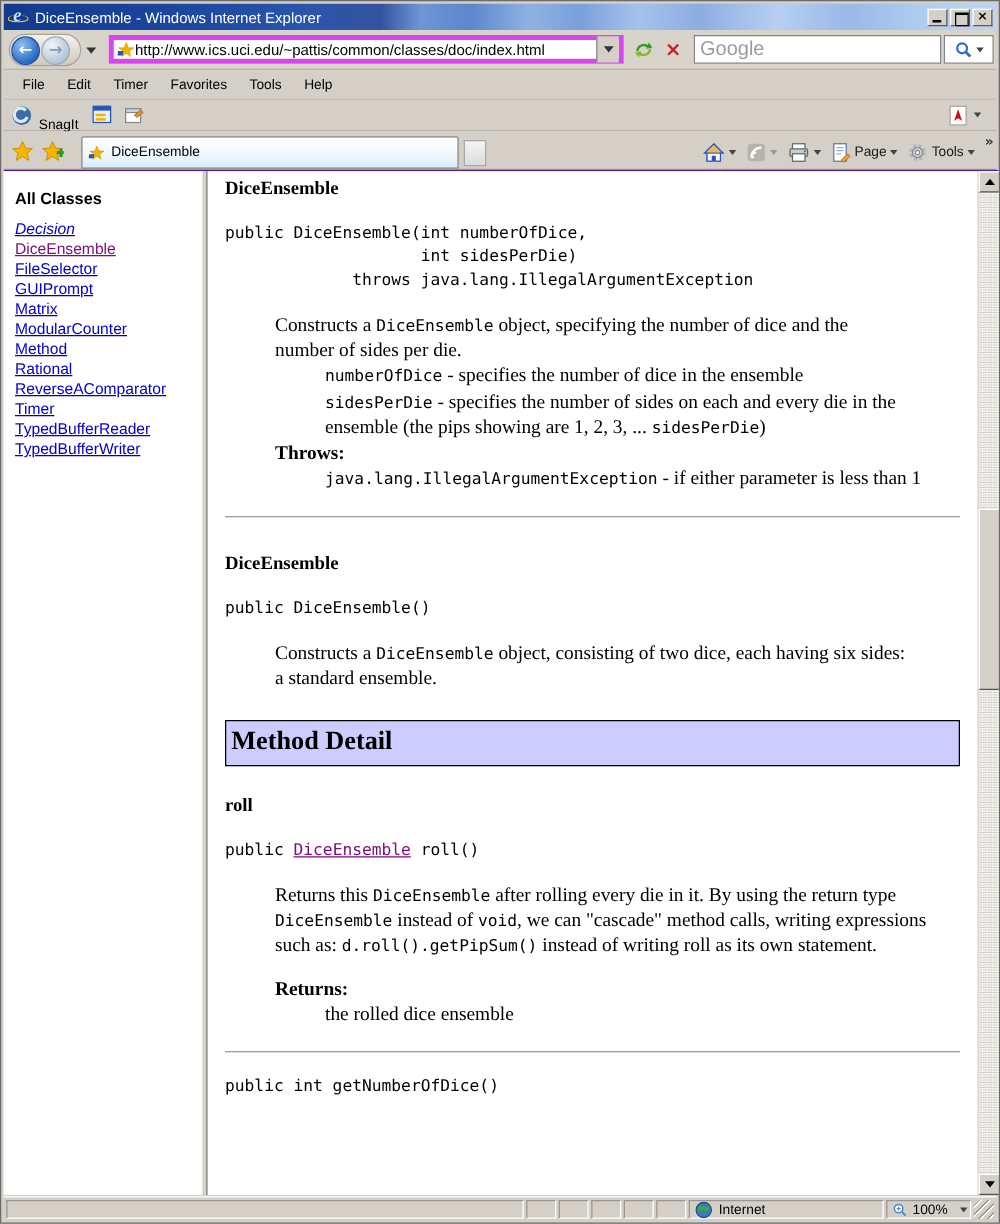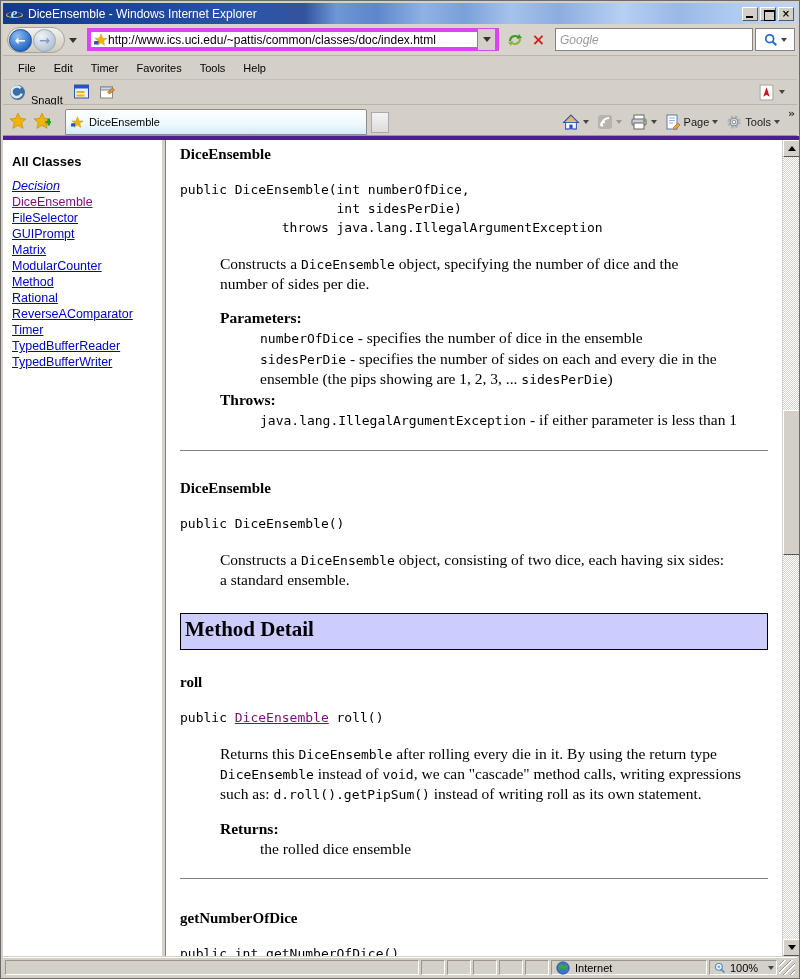--- a/index.html
+++ b/index.html
@@ -34,21 +34,21 @@
   .back{ background:radial-gradient(circle at 35% 30%,#8fc0f0,#2a6bc8 70%,#174e9c); color:#fff; border:1px solid #174e9c;}
   .fwd{ background:radial-gradient(circle at 35% 30%,#f2f4f6,#b9c6d6 70%,#9cabbd); color:#7d9cc2; border:1px solid #9aa8ba; margin-left:1px;}
   .caret{ width:0; height:0; border-left:4px solid transparent; border-right:4px solid transparent; border-top:5px solid #333; display:inline-block;}
   .nav-caret{ position:absolute; left:66px; top:14px;}
   .addr-field{ position:absolute; left:84px; top:4px; width:412px; height:23px; background:#fff; border:4px solid #d946ef; display:flex; align-items:center; padding-left:3px;}
   .addr-field input{ flex:1; border:none; outline:none; font-size:12px; font-family:"Liberation Sans",sans-serif; background:transparent; height:18px;}
   .addr-drop{ width:18px; height:21px; background:#d4d0c8; border-left:1px solid #848484; display:flex; align-items:center; justify-content:center;}
   .mini-btn{ position:absolute; top:4px; width:23px; height:23px; display:flex; align-items:center; justify-content:center; background:#d8d4cc;}
   .stop-x{ color:#cc2222; font:bold 16px "DejaVu Sans",sans-serif;}
   .search-box{ position:absolute; left:552px; top:4px; width:198px; height:23px; background:#fff; border:1px solid #848484; display:flex; align-items:center; padding-left:4px;}
-  .search-box input{ flex:1; border:none; outline:none; font-size:12px; background:transparent; font-family:"Liberation Sans",sans-serif;font-style:italic;}
+  .search-box input{ flex:1; border:none; outline:none; font-size:16px; background:transparent; font-family:"Liberation Sans",sans-serif;}
   .search-box input::placeholder{ color:#9a9a9a;}
   .search-btn{ position:absolute; left:752px; top:4px; width:40px; height:23px; background:#fff; border:1px solid #848484; display:flex; align-items:center; justify-content:center; gap:3px;}
 
   
   .menu-row{ left:2px; top:55px; right:2px; height:24px; background:#d4d0c8; display:flex; align-items:center; padding-left:6px; border-bottom:1px solid #c4c0b8;}
   .menu-item{ font-size:11px; padding:3px 9px; color:#000;}
   .snagit-row{ left:2px; top:79px; right:2px; height:25px; background:#d4d0c8; display:flex; align-items:center; padding:0 6px; border-bottom:1px solid #b8b4ac;}
   .snagit-label{ font-size:11px; margin:16px 10px 0 5px;}
   .tool-ico{ width:18px; height:18px; display:inline-flex; align-items:center; justify-content:center; margin-right:8px;}
   .pdf-wrap{ margin-left:auto; display:flex; align-items:center; gap:4px; padding-right:6px;}
@@ -57,21 +57,21 @@
   .tab-row{ left:2px; top:104px; right:2px; height:31px; background:#d4d0c8; border-bottom:1px solid #9a968e;}
   .star-btn{ position:absolute; top:6px; width:20px; height:20px; display:flex; align-items:center; justify-content:center;}
   .tab{ position:absolute; left:62px; top:4px; width:302px; height:26px; background:linear-gradient(#ffffff,#eef7fd 60%,#d6ecf8); border:1px solid #8c8c8c; border-radius:2px 2px 0 0; display:flex; align-items:center; padding-left:5px; gap:5px; font-size:11px;}
   .tab-stub{ position:absolute; left:368px; top:7px; width:18px; height:21px; background:linear-gradient(#f4f4f4,#dcdcdc); border:1px solid #a8a8a8;}
   .cmd-group{ position:absolute; right:14px; top:5px; height:24px; display:flex; align-items:center; gap:2px;}
   .cmd-item{ display:flex; align-items:center; gap:3px; padding:2px 3px; font-size:11px; color:#1a1a1a;}
   .chevron2{ position:absolute; right:2px; top:2px; font:bold 11px "DejaVu Sans",sans-serif; color:#333;}
   .sm-caret{ width:0;height:0;border-left:3px solid transparent;border-right:3px solid transparent;border-top:4px solid #444;}
 
   
-  .viewport{ left:2px; top:135px; width:796px; height:820px; background:#fff; border-top:4px solid #4c1d95; }
+  .viewport{ left:2px; top:135px; width:796px; height:820px; background:#fff; border-top:1px solid #4c1d95; }
   .left-frame{ position:absolute; left:0; top:0; width:158px; height:100%; background:#fff; overflow:hidden; padding:14px 4px 0 9px;}
   .frame-divider{ position:absolute; left:158px; top:0; width:5px; height:100%; background:#d4d0c8; border-left:1px solid #fff; border-right:1px solid #808080;}
   .right-frame{ position:absolute; left:164px; top:0; right:17px; height:100%; background:#fff; overflow:hidden; padding:2px 0 0 13px;}
   .all-classes{ font-size:13px; font-weight:bold; color:#000; margin-bottom:9px; font-family:"Liberation Sans",sans-serif;}
   .class-list a{ display:block; font-size:12.5px; line-height:16px; color:#0000cc; text-decoration:underline; font-family:"Liberation Sans",sans-serif; white-space:nowrap;}
   .class-list a.visited{ color:#7a0d7a;}
   .class-list a.iface{ font-style:italic;}
 
   
   .right-frame{ font-family:"Liberation Serif",serif; color:#000;}
@@ -288,21 +288,20 @@
   <div class="frame-divider"></div>
 
   <div class="right-frame">
 
     <h3 class="member">DiceEnsemble</h3>
     <pre class="sig">public DiceEnsemble(int numberOfDice,
                     int sidesPerDie)
              throws java.lang.IllegalArgumentException</pre>
     <p class="desc"><span>Constructs a </span><code>DiceEnsemble</code><span> object, specifying the number of dice and the number of sides per die.</span></p>
 
-    <div class="dl-label">Parameters:</div>
     <div class="dl-item"><code>numberOfDice</code><span> - specifies the number of dice in the ensemble</span></div>
     <div class="dl-item"><code>sidesPerDie</code><span> - specifies the number of sides on each and every die in the ensemble (the pips showing are 1, 2, 3, ... </span><code>sidesPerDie</code><span>)</span></div>
     <div class="dl-label" style="margin-top:2px;">Throws:</div>
     <div class="dl-item"><code>java.lang.IllegalArgumentException</code><span> - if either parameter is less than 1</span></div>
 
     <hr class="rule">
 
     <h3 class="member member2">DiceEnsemble</h3>
     <pre class="sig">public DiceEnsemble()</pre>
     <p class="desc"><span>Constructs a </span><code>DiceEnsemble</code><span> object, consisting of two dice, each having six sides: a standard ensemble.</span></p>
@@ -311,21 +310,20 @@
 
     <h3 class="member" style="margin-top:24px;">roll</h3>
     <pre class="sig"><span>public </span><a href="#" class="code-link">DiceEnsemble</a><span> roll()</span></pre>
     <p class="desc" style="margin-right:40px;"><span>Returns this </span><code>DiceEnsemble</code><span> after rolling every die in it. By using the return type </span><code>DiceEnsemble</code><span> instead of </span><code>void</code><span>, we can "cascade" method calls, writing expressions such as: </span><code>d.roll().getPipSum()</code><span> instead of writing roll as its own statement.</span></p>
 
     <div class="dl-label">Returns:</div>
     <div class="dl-item">the rolled dice ensemble</div>
 
     <hr class="rule">
 
-    <h3 class="member member2" style="margin-top:30px;">getNumberOfDice</h3>
     <pre class="sig">public int getNumberOfDice()</pre>
 
   </div>
 
   <div class="vscroll">
     <span class="sb-btn sb-up">
         <span class="tri-up"></span>
       </span>
     <span class="sb-thumb"></span>
     <span class="sb-btn sb-down">

